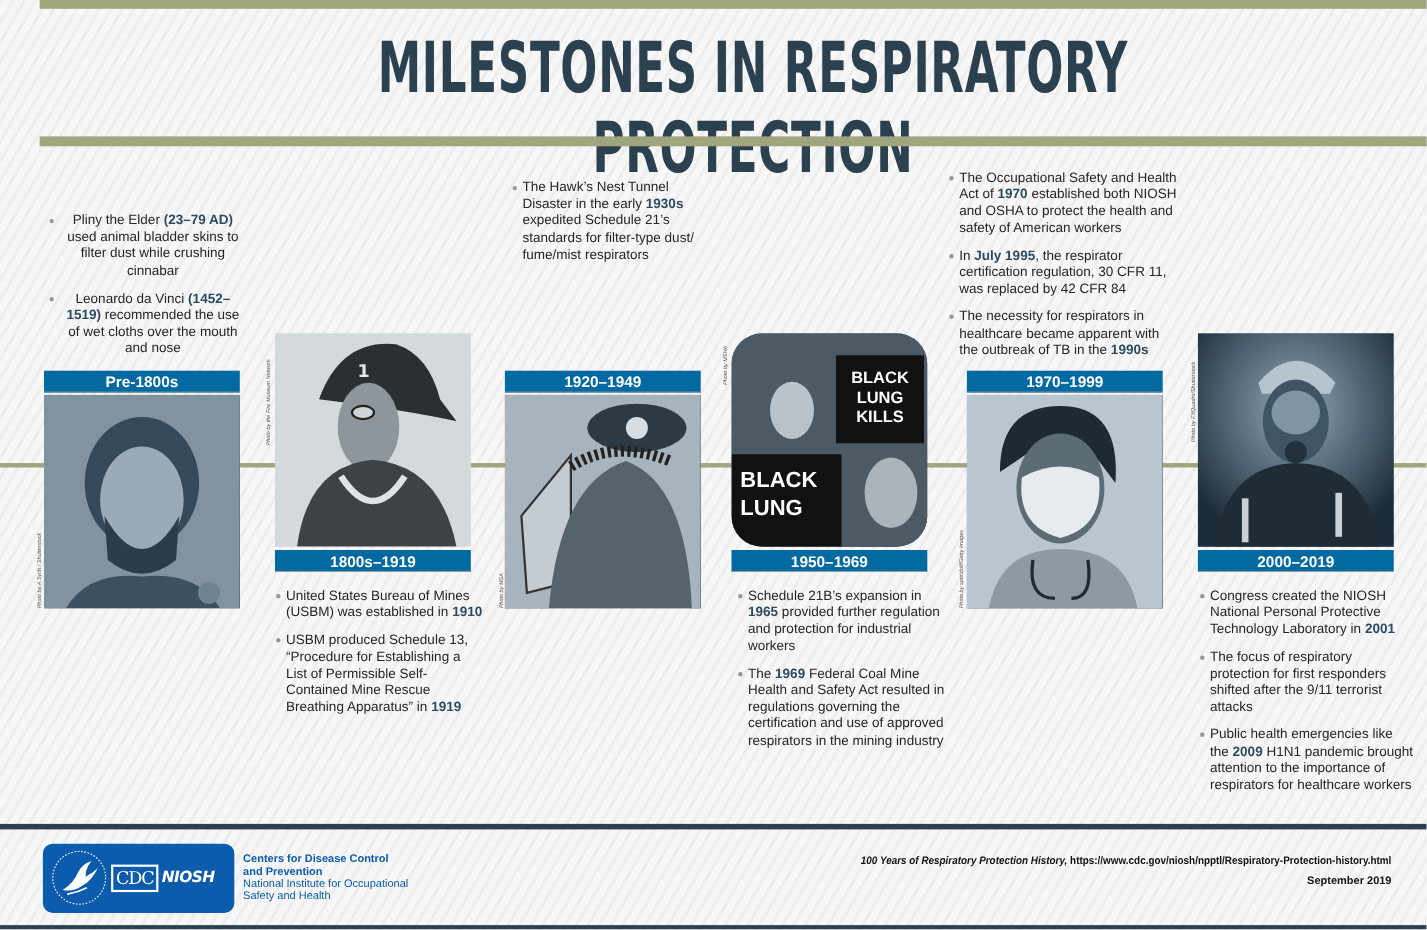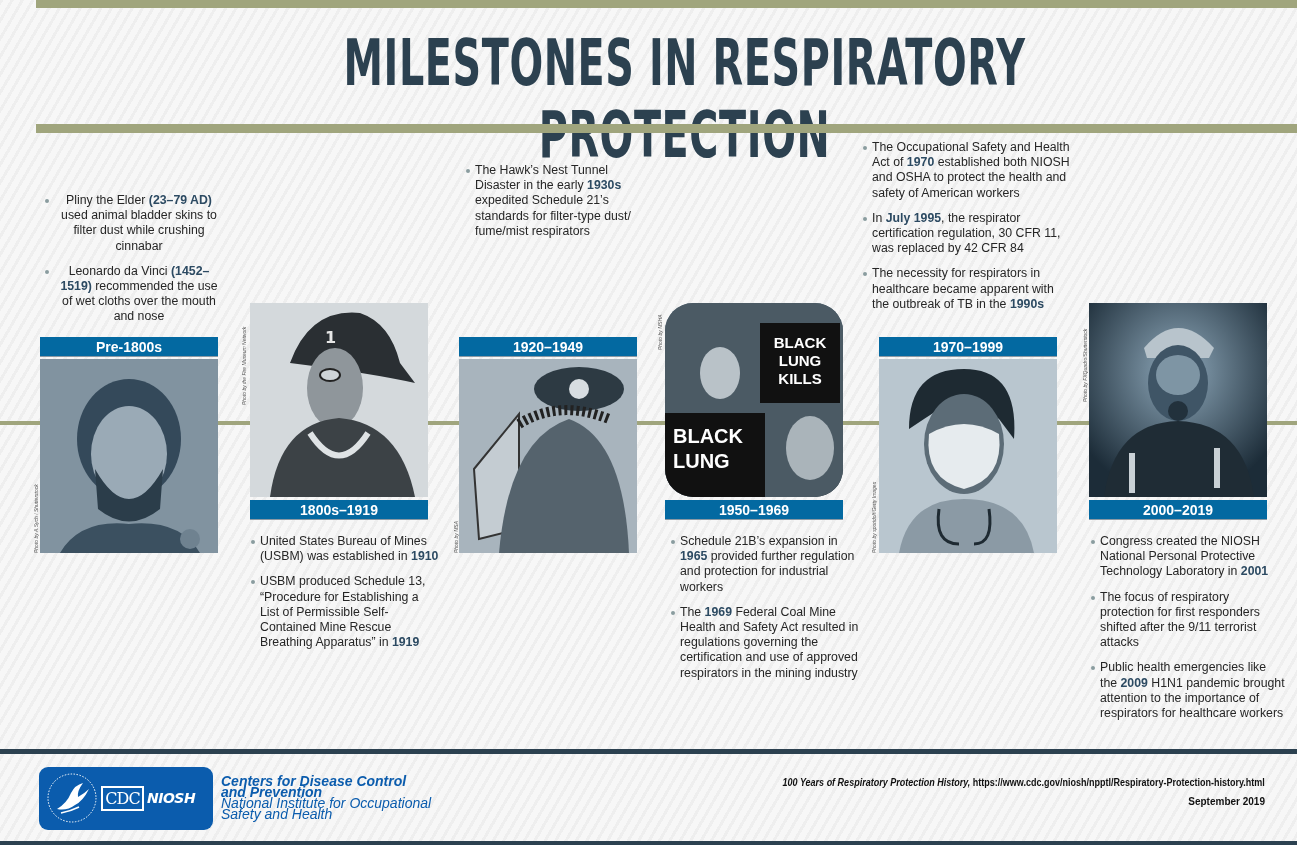--- a/index.html
+++ b/index.html
@@ -64,21 +64,21 @@
   .hhs-seal { position: absolute; left: 6px; top: 4px; width: 54px; height: 54px; }
   .cdc-box {
     position: absolute; left: 62px; top: 19px; width: 43px; height: 25px;
     border: 2px solid #fff; color: #fff; font-family: "DejaVu Serif", serif; font-weight: normal;
     font-size: 16px; line-height: 21px; text-align: center; letter-spacing: -1px;
   }
   .niosh-text {
     position: absolute; left: 108px; top: 21px; color: #fff; font-weight: bold; font-style: italic;
     font-size: 14px; line-height: 20px; letter-spacing: -0.5px; font-family: "DejaVu Sans", sans-serif;
   }
-  .org-text { position: absolute; left: 221px; top: 27px; font-size: 14px; line-height: 11px; color: #0b5cad; font-style: italic; }
+  .org-text { position: absolute; left: 221px; top: 27px; font-size: 10px; line-height: 11px; color: #0b5cad; }
   .org-text .b { font-weight: bold; }
   .citation {
     position: absolute; right: 32px; top: 28px; font-size: 10px; color: #111; font-weight: bold;
     font-family: "Liberation Sans", sans-serif; text-align: right; white-space: nowrap;
     transform: scaleX(0.9); transform-origin: right top;
   }
   .citation i { font-style: italic; }
   .date { position: absolute; right: 32px; top: 47px; font-size: 10px; font-weight: bold; color: #111; }
 </style>
 </head>
@@ -166,21 +166,21 @@
   </div>
   <div class="credit" style="left:657px; top:350px;">Photo by MSHA</div>
   <div class="label" style="left:665px; top:500px;">1950–1969</div>
   <ul class="bullets" style="left:670px; top:534px; width:195px;">
     <li><span>Schedule 21B’s expansion in </span><span class="hl">1965</span><span> provided further regulation and protection for industrial workers</span></li>
     <li><span>The </span><span class="hl">1969</span><span> Federal Coal Mine Health and Safety Act resulted in regulations governing the certification and use of approved respirators in the mining industry</span></li>
   </ul>
 </section>
 
 <section>
-  <ul class="bullets" style="left:862px; top:140px; width:212px;">
+  <ul class="bullets" style="left:862px; top:154px; width:212px;">
     <li><span>The Occupational Safety and Health Act of </span><span class="hl">1970</span><span> established both NIOSH and OSHA to protect the health and safety of American workers</span></li>
     <li><span>In </span><span class="hl">July 1995</span><span>, the respirator certification regulation, 30 CFR 11, was replaced by 42 CFR 84</span></li>
     <li><span>The necessity for respirators in healthcare became apparent with the outbreak of TB in the </span><span class="hl">1990s</span><span></span></li>
   </ul>
   <div class="label" style="left:879px; top:337px;">1970–1999</div>
   <div class="photo" style="left:879px; top:359px;">
     <svg viewBox="0 0 178 194">
       <rect width="178" height="194" fill="#b9c6cf"></rect>
       <path d="M30 70 Q30 10 85 10 Q140 10 135 80 L120 60 Q85 30 45 60Z" fill="#1e2a32"></path>
       <ellipse cx="85" cy="85" rx="40" ry="50" fill="#5c6c77"></ellipse>

